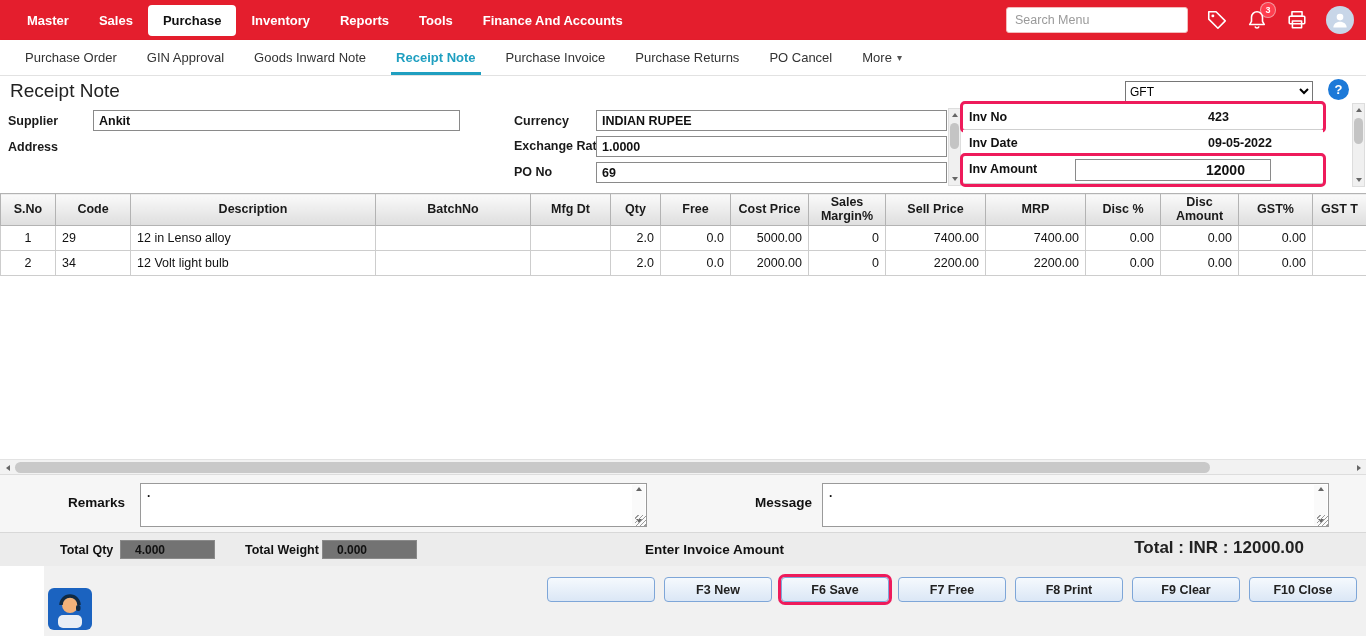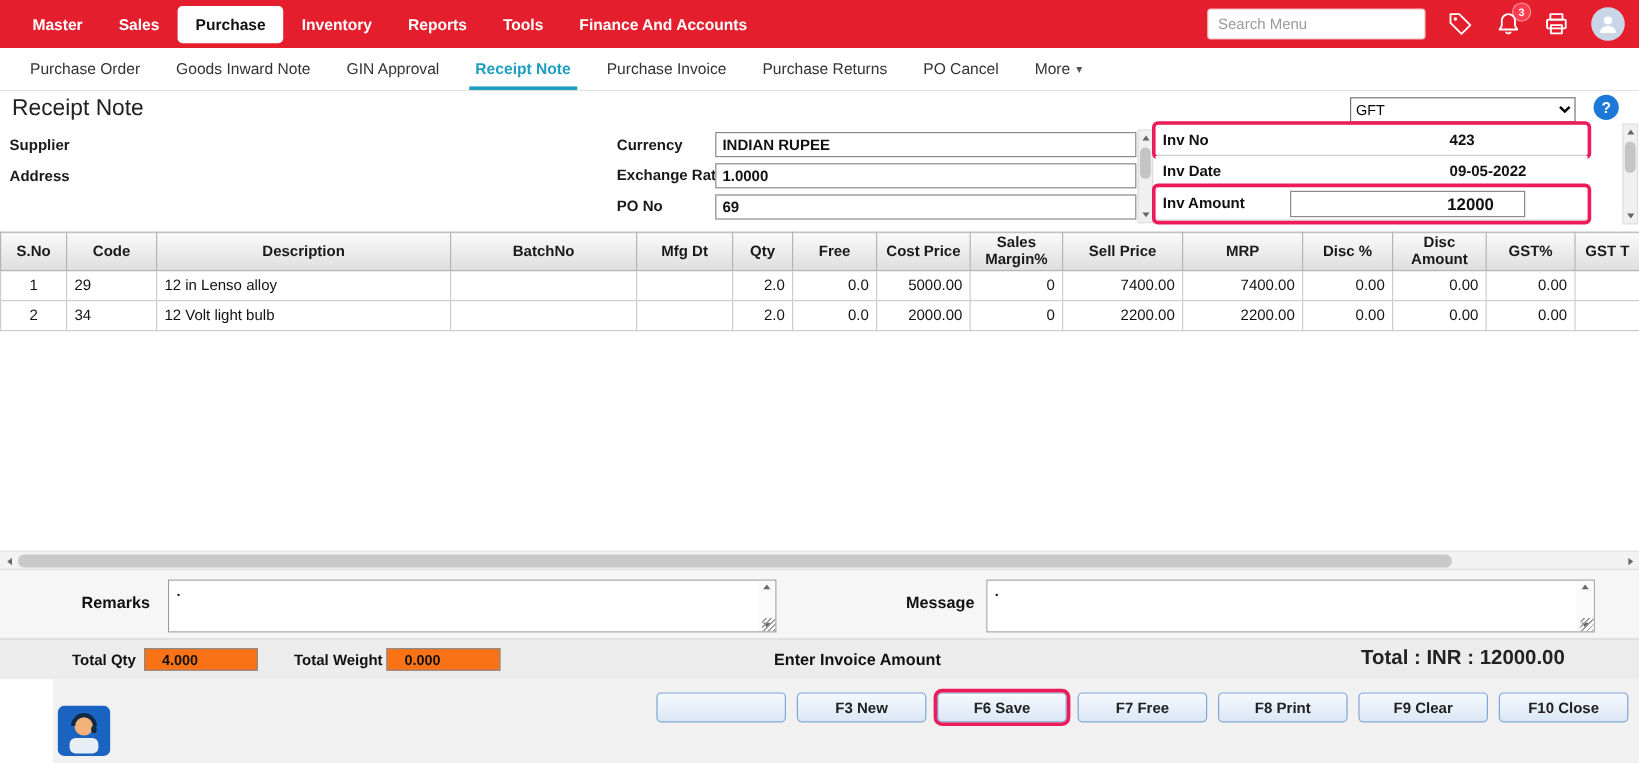--- a/index.html
+++ b/index.html
@@ -78,21 +78,21 @@
   
   .remarks-row{height:58px;position:relative;background:#f6f6f6;border-top:1px solid #ddd;flex:0 0 auto;}
   .band-label{position:absolute;font-size:13.5px;font-weight:bold;color:#111;}
   .txt-wrap{position:absolute;border:1px solid #9a9a9a;background:#fff;}
   .txt{width:100%;height:100%;border:none;resize:none;outline:none;font-size:12px;font-weight:bold;color:#111;padding:2px 18px 2px 6px;}
   .txt-rail{position:absolute;top:1px;bottom:1px;right:1px;width:13px;display:flex;flex-direction:column;justify-content:space-between;align-items:center;padding:2px 0;background:#fafafa;cursor:pointer;}
   .grip{position:absolute;right:0;bottom:0;width:11px;height:11px;background:repeating-linear-gradient(135deg,transparent 0 2px,#9a9a9a 2px 3px);cursor:nwse-resize;}
 
   
   .totals-row{height:34px;position:relative;background:#ececec;border-top:1px solid #d8d8d8;flex:0 0 auto;}
-  .tot-input{position:absolute;top:7px;height:19px;width:95px;border:1px solid #8a8a8a;background:#f97316;font-size:12px;font-weight:bold;color:#111;padding:0 0 0 14px;outline:none;}
+  .tot-input{position:absolute;top:7px;height:19px;width:95px;border:1px solid #8a8a8a;background:#737373;font-size:12px;font-weight:bold;color:#111;padding:0 0 0 14px;outline:none;}
   .status-text{position:absolute;left:645px;top:9px;font-size:13.5px;font-weight:bold;color:#111;}
   .grand-total{position:absolute;right:62px;top:5px;font-size:17px;font-weight:bold;color:#222;}
 
   
   .footer{flex:1 1 auto;position:relative;background:#f1f1f1;margin-left:44px;}
   .btn-row{position:absolute;top:11px;right:9px;display:flex;gap:9px;}
   .fbtn{width:108px;height:25px;border:1px solid #7ea6d8;border-radius:4px;background:linear-gradient(#f5f9fd,#dbe7f6);font-size:12.5px;font-weight:bold;color:#222;cursor:pointer;}
   .logo{position:absolute;left:4px;bottom:6px;width:44px;height:42px;}
 </style>
 </head>
@@ -138,24 +138,24 @@
         </svg>
       </span>
     </div>
   </div>
 
   <div class="tabs">
     <div class="tab">
         <span>Purchase Order</span>
       </div>
     <div class="tab">
+        <span>GIN Approval</span>
+      </div>
+    <div class="tab">
         <span>Goods Inward Note</span>
-      </div>
-    <div class="tab">
-        <span>GIN Approval</span>
       </div>
     <div class="tab active">
         <span>Receipt Note</span>
       </div>
     <div class="tab">
         <span>Purchase Invoice</span>
       </div>
     <div class="tab">
         <span>Purchase Returns</span>
       </div>
@@ -170,20 +170,21 @@
 
   <div class="content">
     <div class="page-title">Receipt Note</div>
 
     <select class="branch-select">
       <option>GFT</option>
     </select>
     <div class="help-btn">?</div>
 
     <span class="flabel" style="left:8px;top:38px;">Supplier</span>
+    <input class="finput" style="left: 93px; top: 34px; width: 367px; height: 21px;" value="Ankit">
     <span class="flabel" style="left:8px;top:64px;">Address</span>
 
     <span class="flabel" style="left:514px;top:38px;">Currency</span>
     <input class="finput" style="left: 596px; top: 34px; width: 351px; height: 21px;" value="INDIAN RUPEE">
     <span class="flabel" style="left:514px;top:63px;">Exchange Rate</span>
     <input class="finput" style="left: 596px; top: 60px; width: 351px; height: 21px;" value="1.0000">
     <span class="flabel" style="left:514px;top:89px;">PO No</span>
     <input class="finput" style="left: 596px; top: 86px; width: 351px; height: 21px;" value="69">
 
     <div class="vscroll" style="left:948px;top:32px;height:78px;">

